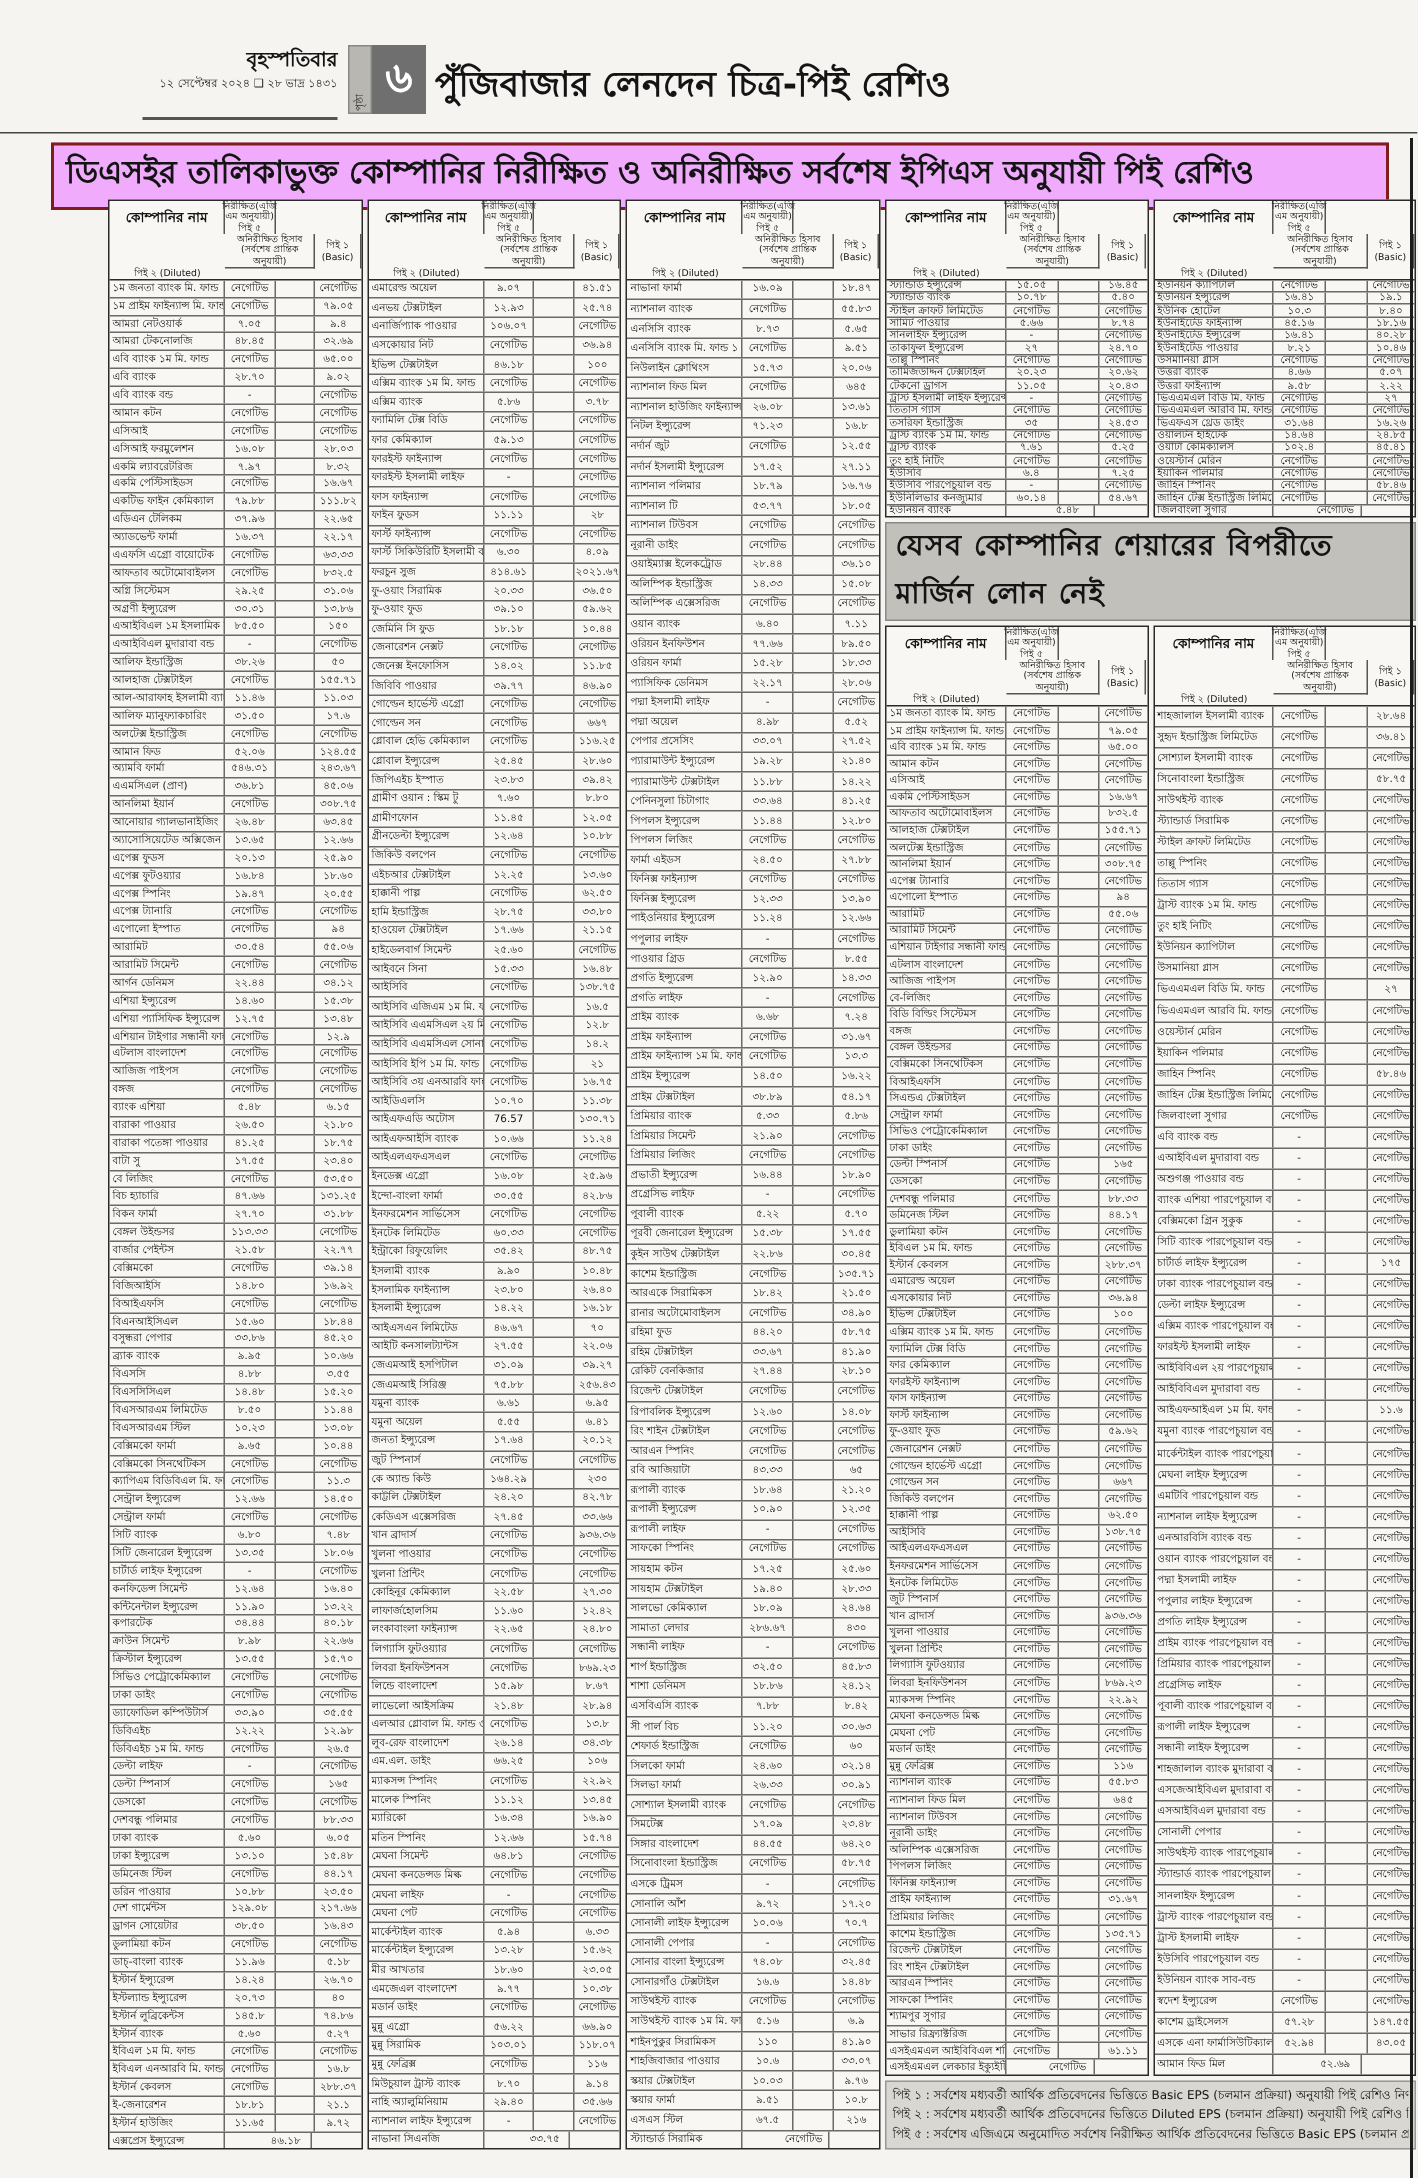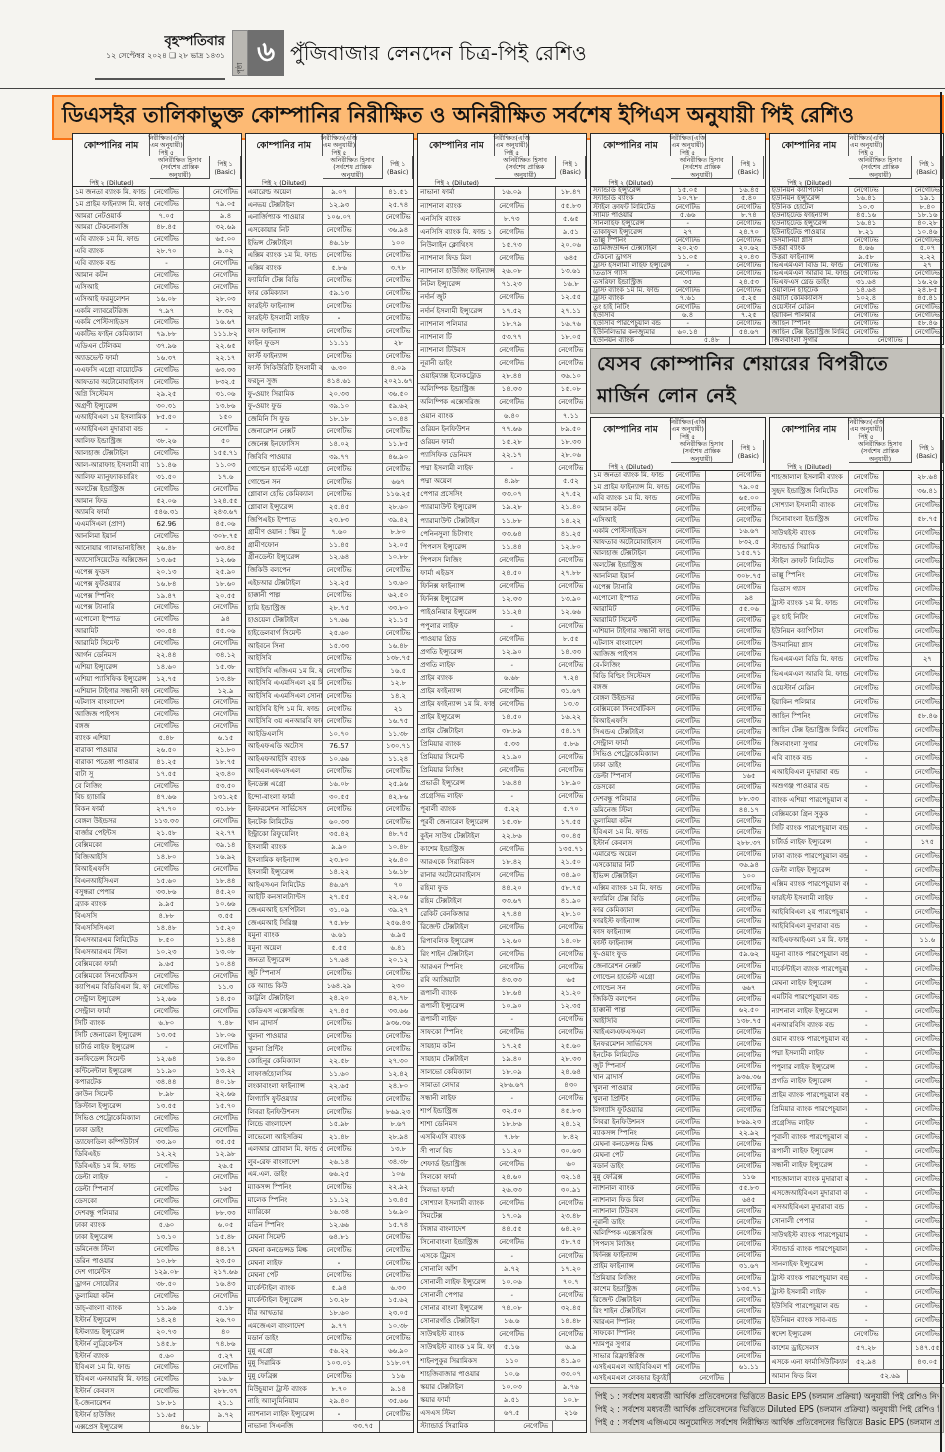--- a/index.html
+++ b/index.html
@@ -7,27 +7,27 @@
   .page{position:relative;width:945px;height:1452px;background:#f5f4f0;overflow:hidden;}
   .page:after{content:"";position:absolute;right:3px;top:92px;bottom:0;width:2px;background:#1c1c1c;}
   
   .topbar{position:absolute;left:0;top:30px;width:100%;height:58px;}
   .datebox{position:absolute;left:95px;top:4px;width:130px;text-align:right;}
   .weekday{font-weight:bold;font-size:13px;line-height:14px;}
   .dateline{font-size:7.5px;color:#222;margin-top:2px;border-bottom:2px solid #555;padding-bottom:16px;}
   .pagebadge{position:absolute;left:232px;top:0;display:flex;height:46px;}
   .pagelabel{writing-mode:vertical-rl;transform:rotate(180deg);background:#b9b7b2;color:#333;font-size:7px;padding:1px;border:1px solid #888;}
   .pagenum{width:36px;background:#6f6f6f;color:#fff;font-size:28px;font-weight:bold;display:flex;align-items:center;justify-content:center;}
-  .sectitle{position:absolute;left:290px;top:8px;margin:0;font-size:20px;font-weight:normal;letter-spacing:.2px;}
+  .sectitle{position:absolute;left:290px;top:8px;margin:0;font-size:23px;font-weight:bold;letter-spacing:.2px;}
   .masthead{position:absolute;right:12px;top:0;width:160px;text-align:center;}
   .tagline{font-size:6px;color:#333;}
   .mastname{font-size:26px;font-weight:900;letter-spacing:-.5px;line-height:26px;border-bottom:3px solid #111;padding-bottom:3px;}
   .toprule{position:absolute;left:0;top:88px;width:100%;border-top:1.5px solid #444;}
   
-  .headlinebox{position:absolute;left:34px;top:95px;width:872px;border:2px solid #f97316;background:#fdba74;padding:2px 8px 4px;margin-left:18px;}
+  .headlinebox{position:absolute;left:34px;top:95px;width:872px;border:2px solid #7f1d1d;background:#f0abfc;padding:2px 8px 4px;}
   .headlinebox span{font-size:21px;font-weight:bold;}
   
   .cols{position:absolute;left:36px;top:133px;width:872px;height:1300px;display:flex;gap:3px;padding-left:36px;}
   .colgroup{flex:1 1 0;min-width:0;}
   .rightwrap{width:354px;flex:0 0 354px;display:flex;flex-direction:column;gap:3px;}
   .toptables,.margintables{display:flex;gap:3px;flex:0 0 auto;}
   .margintables{flex:1 1 auto;}
   .toptables .petable,.margintables .petable{flex:1 1 0;min-width:0;}
   .petable{border:1.2px solid #2a2a2a;background:#f8f7f4;display:flex;flex-direction:column;height:100%;box-sizing:border-box;}
   .petable.small{height:212px;}
@@ -244,21 +244,21 @@
             <div class="td v">১২৪.৫৫</div>
           </div>
           <div class="tr">
             <div class="td">অ্যামবি ফার্মা</div>
             <div class="td v">৫৪৬.৩১</div>
             <div class="td v"></div>
             <div class="td v">২৪৩.৬৭</div>
           </div>
           <div class="tr">
             <div class="td">এএমসিএল (প্রাণ)</div>
-            <div class="td v">62.96</div>
+            <div class="td v">৩৬.৮১</div>
             <div class="td v"></div>
             <div class="td v">৪৫.০৬</div>
           </div>
           <div class="tr">
             <div class="td">আনলিমা ইয়ার্ন</div>
             <div class="td v">নেগেটিভ</div>
             <div class="td v"></div>
             <div class="td v">৩০৮.৭৫</div>
           </div>
           <div class="tr">

